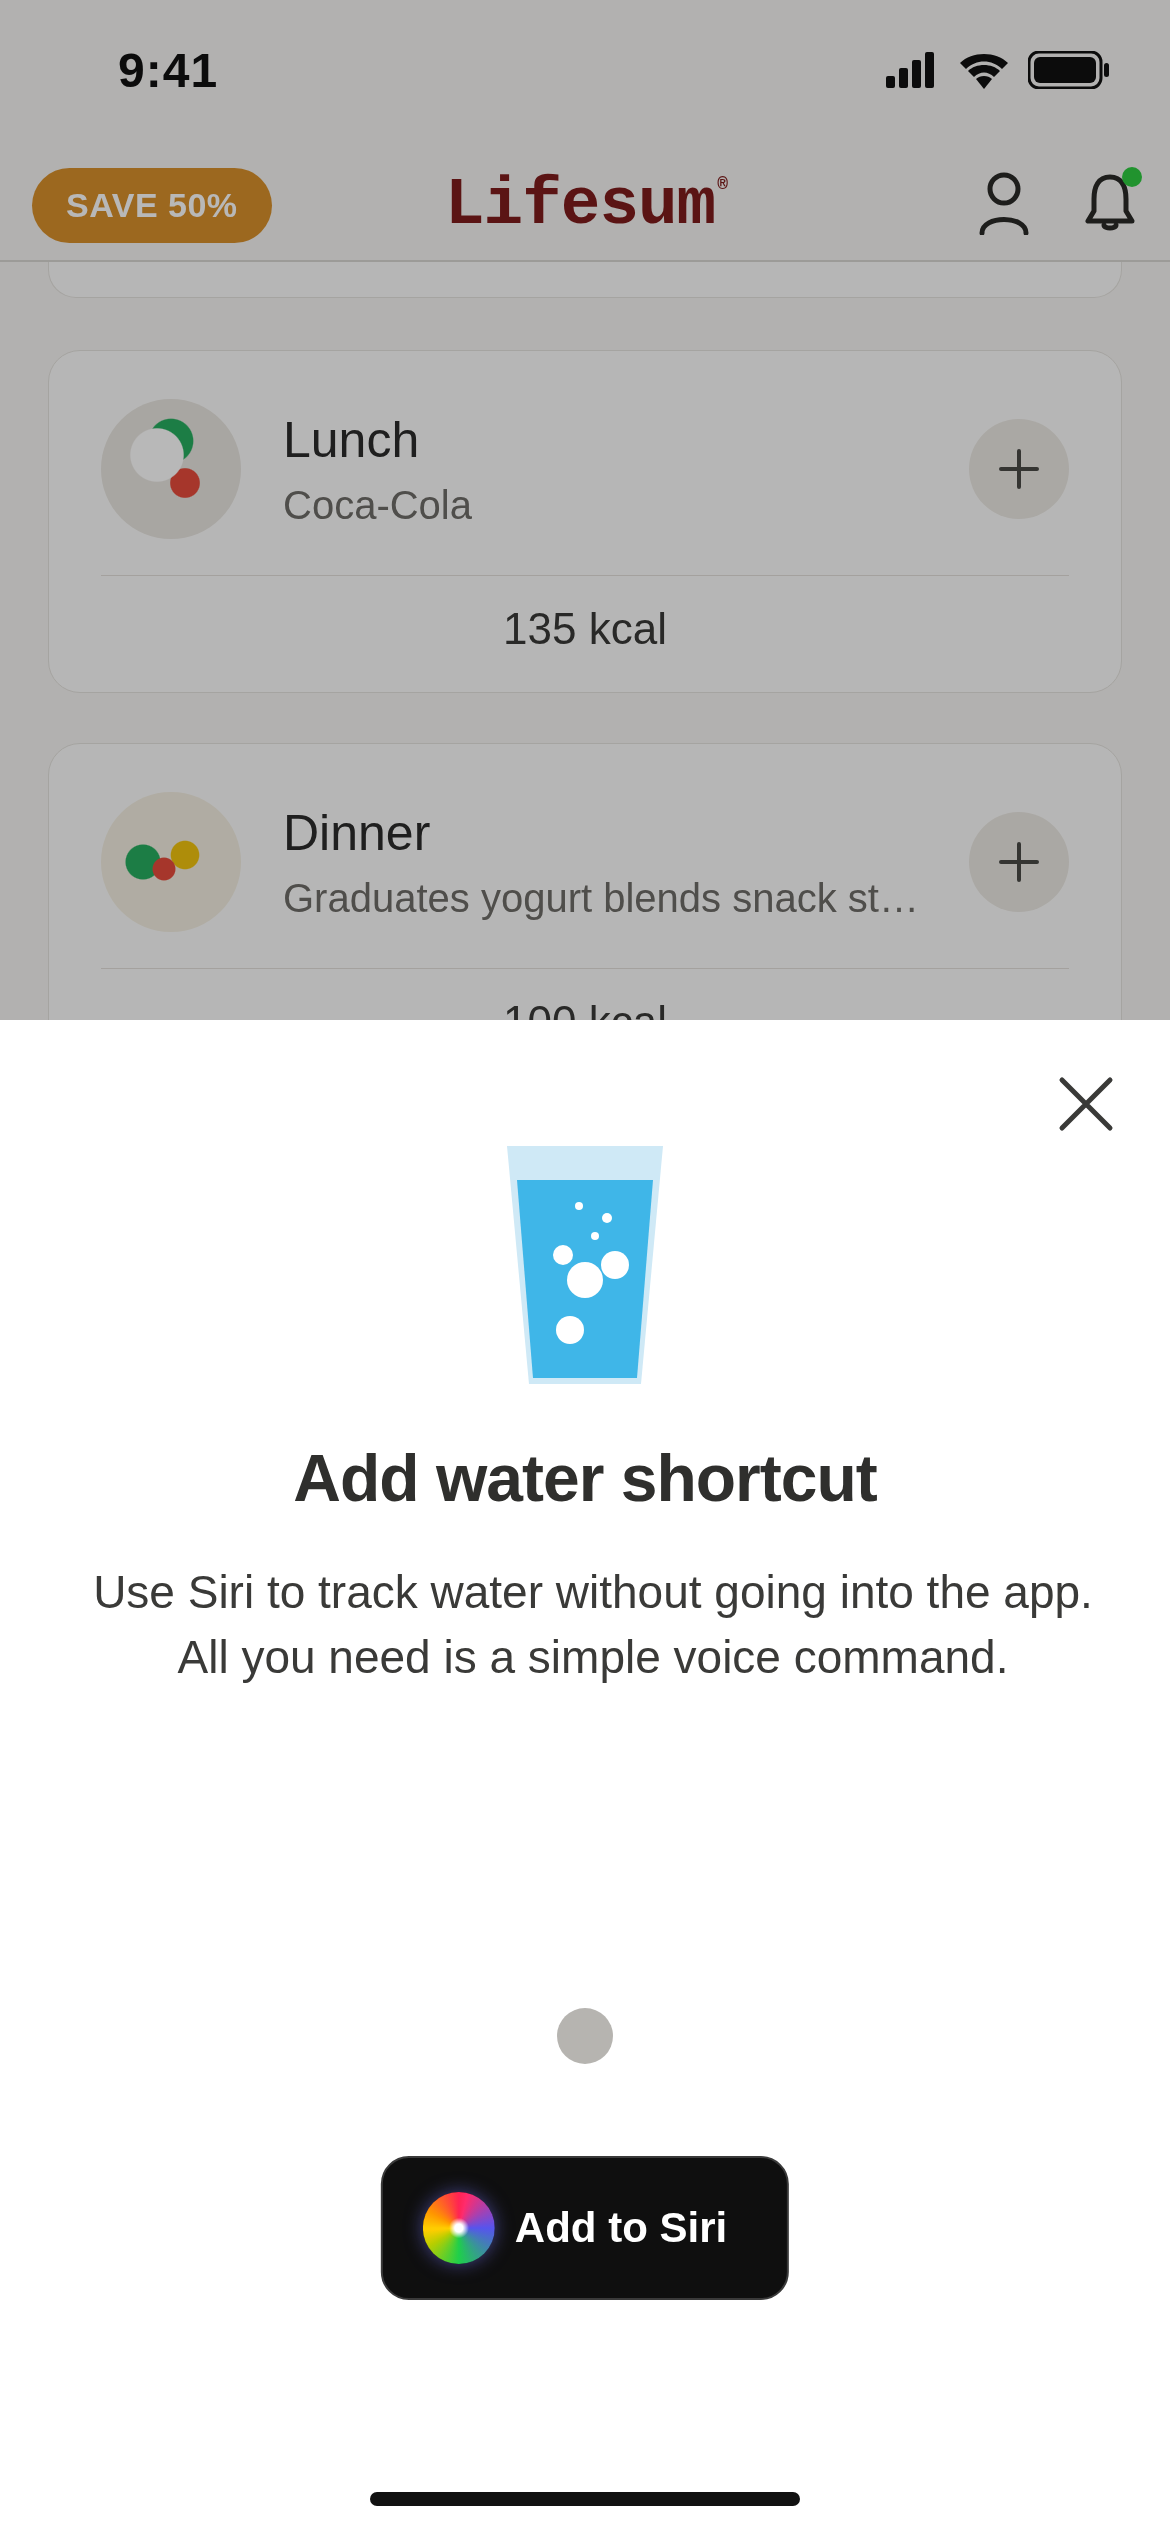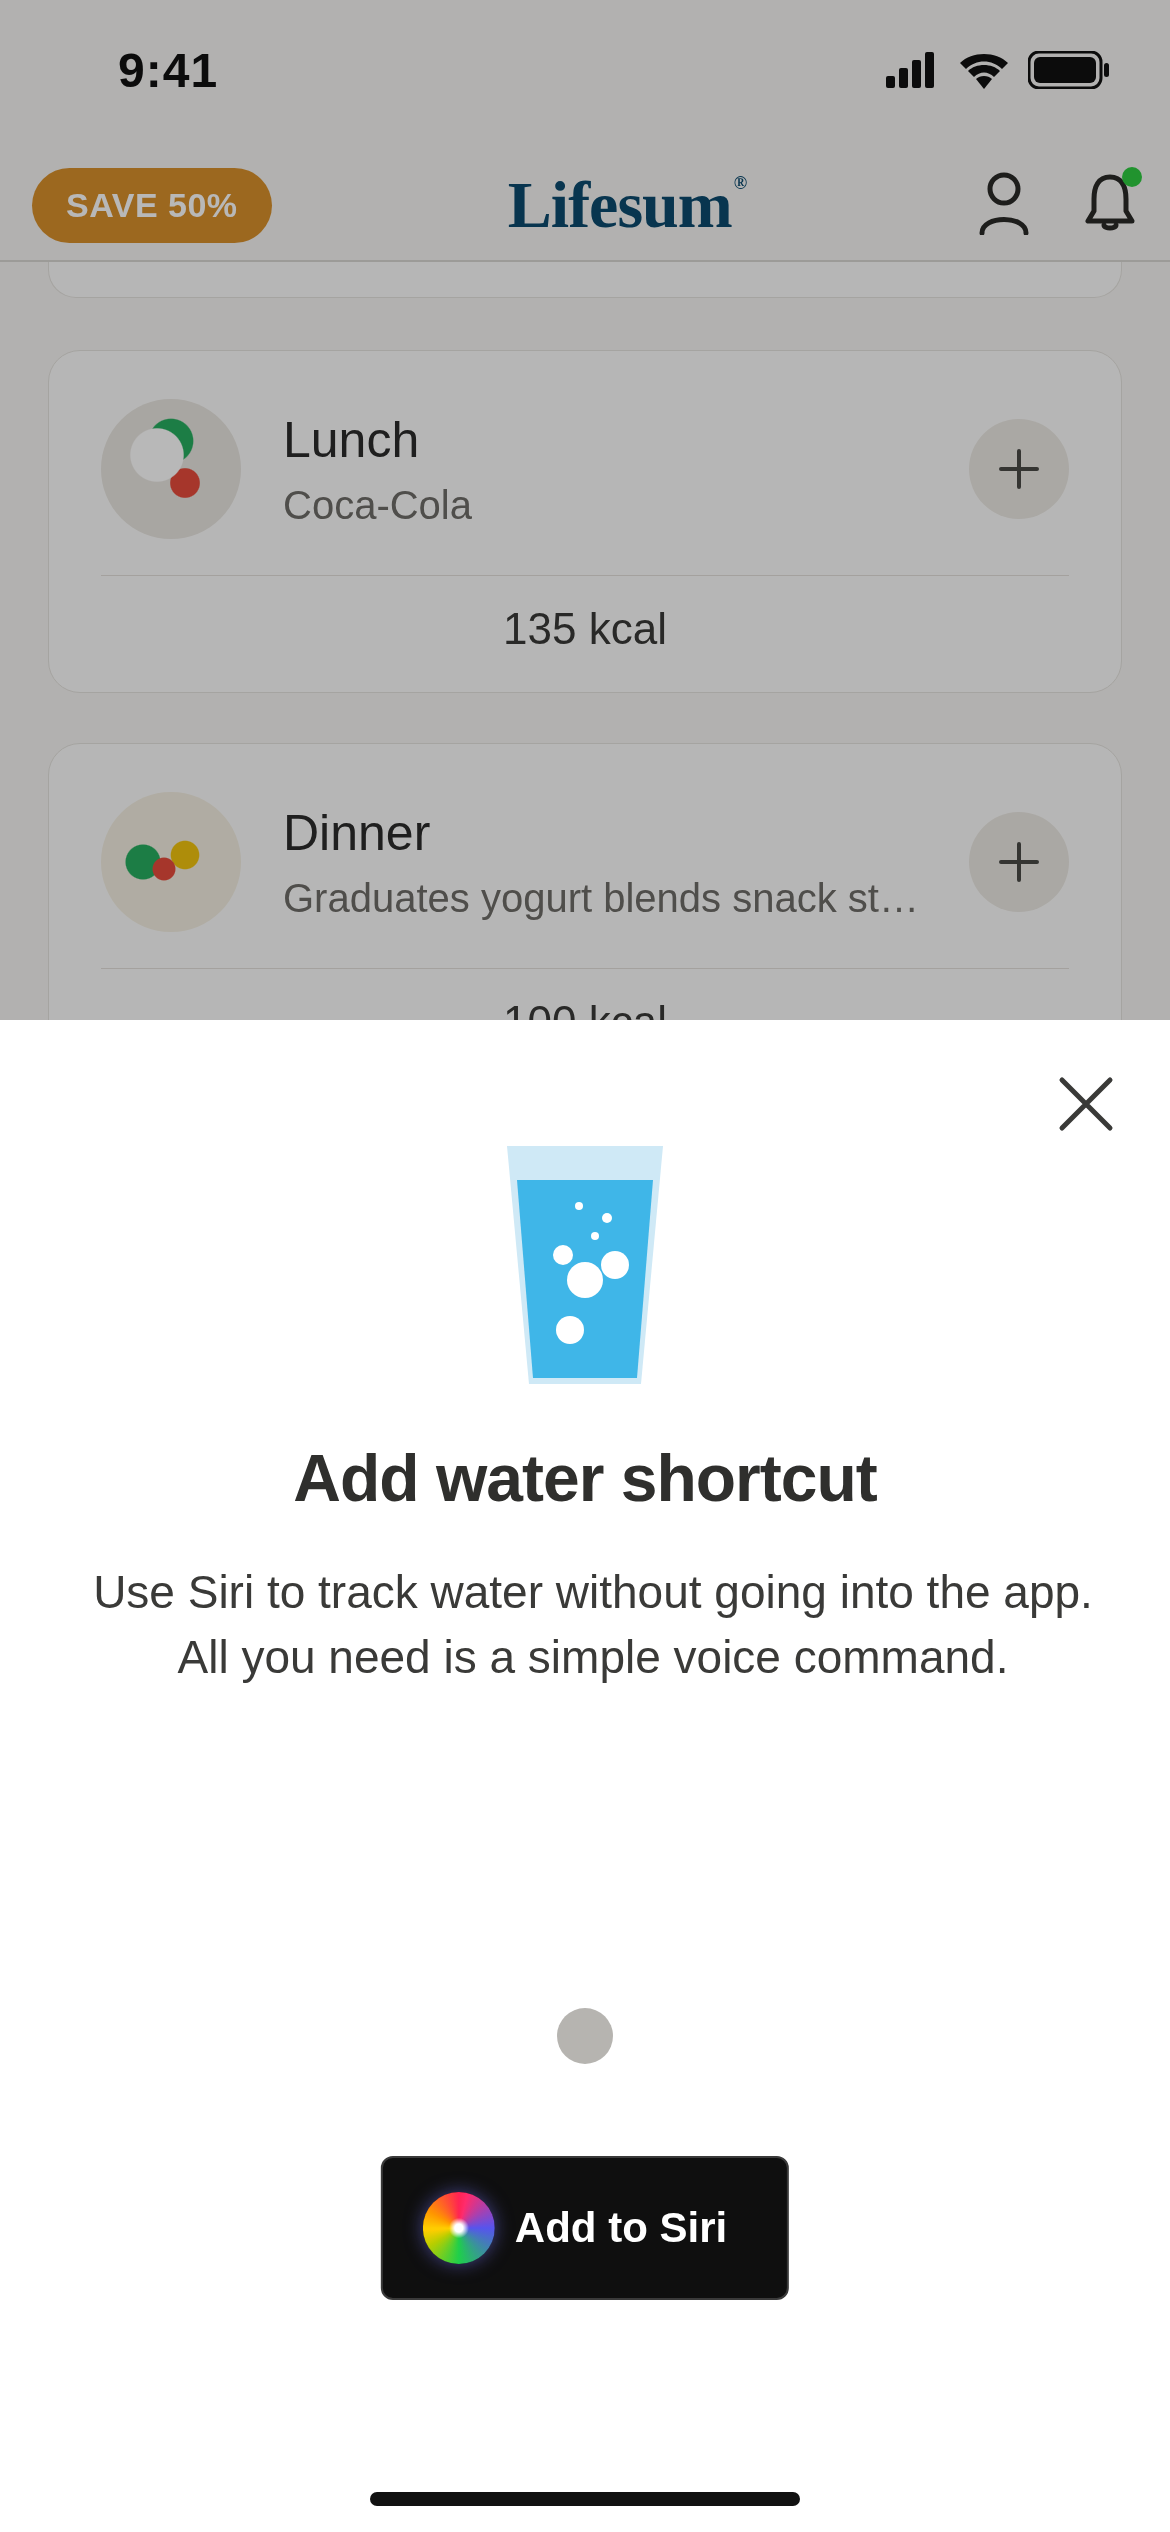--- a/index.html
+++ b/index.html
@@ -11,21 +11,21 @@
 
   
   .status-bar { position: absolute; top: 0; left: 0; right: 0; height: 140px; display: flex; align-items: center; justify-content: space-between; padding: 0 60px 0 118px; }
   .status-time { font-size: 48px; font-weight: 600; letter-spacing: 1px; color: #111; }
   .status-right { display: flex; align-items: center; gap: 18px; }
   .status-right svg { display: block; }
 
   
   .app-header { position: absolute; top: 150px; left: 0; right: 0; height: 110px; display: flex; align-items: center; justify-content: space-between; padding: 0 32px; }
   .promo-pill { background: #d9902b; color: #fff; font-weight: 700; font-size: 34px; padding: 18px 34px; border-radius: 50px; letter-spacing: 0.5px; }
-  .brand { position: absolute; left: 50%; transform: translateX(-50%); font-family: Liberation Serif, serif; font-weight: 700; font-size: 66px; color: #0c4a6e; letter-spacing: -1px; margin-left: 41px; }
+  .brand { position: absolute; left: 50%; transform: translateX(-50%); font-family: Liberation Mono, monospace; font-weight: 700; font-size: 66px; color: #7f1d1d; letter-spacing: -1px; }
   .brand sup { font-size: 18px; vertical-align: top; position: relative; top: 6px; left: 2px; }
   .header-icons { display: flex; align-items: center; gap: 50px; }
   .icon-btn { position: relative; }
   .notif-dot { position: absolute; top: -4px; right: -4px; width: 20px; height: 20px; background: #2ecc40; border-radius: 50%; }
   .header-divider { position: absolute; left: 0; right: 0; top: 260px; height: 2px; background: #d9d7d3; }
 
   
   .content { position: absolute; top: 262px; left: 0; right: 0; bottom: 0; padding: 0 48px; }
   .card-fragment { background: #fdfdfc; border: 1px solid #e5e3df; border-top: none; border-radius: 0 0 28px 28px; height: 36px; margin-bottom: 52px; }
   .meal-card { background: #fdfdfc; border: 1px solid #e5e3df; border-radius: 32px; padding: 48px 52px 38px; margin-bottom: 50px; }
@@ -39,21 +39,21 @@
   .meal-divider { height: 1px; background: #e3e0db; margin: 36px 0 28px; }
   .meal-kcal { text-align: center; font-size: 44px; color: #3a3a38; }
 
   
   .sheet { position: absolute; left: 0; right: 0; bottom: 0; top: 1020px; background: #ffffff; border-radius: 0; }
   .sheet-close { position: absolute; top: 52px; right: 52px; }
   .water-glass { position: absolute; top: 120px; left: 50%; transform: translateX(-50%); }
   .sheet-title { position: absolute; top: 420px; left: 0; right: 0; text-align: center; font-size: 66px; font-weight: 700; color: #2f2f2d; letter-spacing: -1px; }
   .sheet-desc { position: absolute; top: 540px; left: 72px; right: 56px; text-align: center; font-size: 46px; line-height: 1.42; color: #3a3a38; }
   .page-dot { position: absolute; top: 988px; left: 50%; transform: translateX(-50%); width: 56px; height: 56px; border-radius: 50%; background: #b6b4b0; }
-  .siri-btn { position: absolute; bottom: 232px; left: 50%; transform: translateX(-50%); background: #0f0f0f; color: #ffffff; display: flex; align-items: center; gap: 20px; padding: 34px 60px 34px 40px; border-radius: 12px; border: 2px solid #3a3a3a; }
+  .siri-btn { position: absolute; bottom: 232px; left: 50%; transform: translateX(-50%); background: #0f0f0f; color: #ffffff; display: flex; align-items: center; gap: 20px; padding: 34px 60px 34px 40px; border-radius: 28px; border: 2px solid #3a3a3a; }
   .siri-orb { width: 72px; height: 72px; border-radius: 50%; background: radial-gradient(circle at 50% 50%, #fff 0 8%, transparent 20%), conic-gradient(#ff2d55, #5856d6, #34c759, #ffcc00, #ff2d55); filter: saturate(1.2) blur(0.4px); box-shadow: 0 0 18px rgba(120,120,255,0.5); }
   .siri-label { font-size: 42px; font-weight: 600; }
   .home-indicator { position: absolute; bottom: 26px; left: 50%; transform: translateX(-50%); width: 430px; height: 14px; background: #111; border-radius: 20px; }
 </style>
 </head>
 <body>
 
 <div class="screen">
 
   <div class="status-bar">

